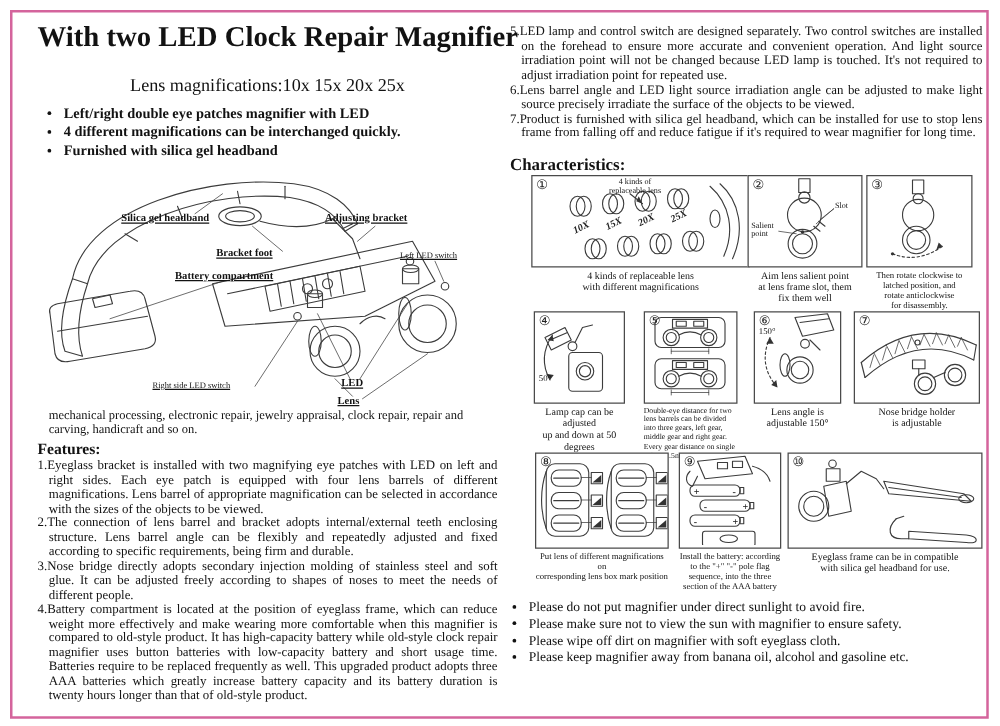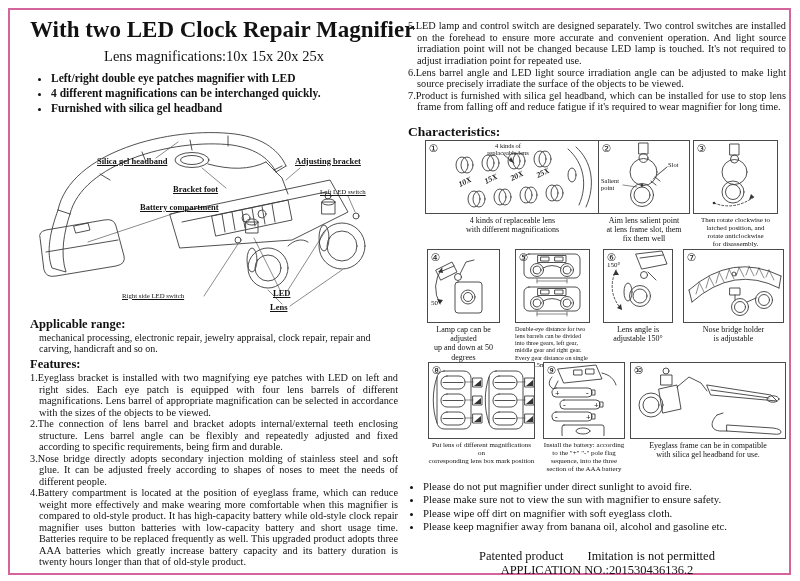--- a/index.html
+++ b/index.html
@@ -4,21 +4,21 @@
 <style>
   html,body{margin:0;padding:0;background:#fff;}
   .page{position:relative;width:800px;height:581px;background:#fff;overflow:hidden;
         font-family:"Liberation Serif",serif;color:#121212;}
   .frame{position:absolute;left:8px;top:8px;right:9px;bottom:6px;border:2px solid #d4649c;}
 
   
   .col-left{position:absolute;left:30px;top:16px;width:368px;}
   .model{font-weight:bold;font-size:13px;line-height:1.15;}
   .title{font-weight:bold;font-size:23px;line-height:1.15;margin-top:1px;white-space:nowrap;}
-  .subtitle{font-size:14.5px;text-align:center;margin-top:5px;}
+  .subtitle{font-size:14.5px;text-align:center;margin-top:18px;}
   .bullets{margin:6px 0 0 0;padding-left:21px;font-weight:bold;font-size:11.5px;line-height:1.28;}
   .bullets li{list-style:disc;}
   .diagram{position:relative;height:196px;margin-top:2px;}
   .dlabel{position:absolute;font-size:8.5px;font-weight:bold;text-decoration:underline;
           text-underline-offset:1px;white-space:nowrap;}
   .dlabel.small{font-size:6.8px;font-weight:normal;}
   .h{font-weight:bold;font-size:12.5px;line-height:1.2;margin-top:3px;}
   .body-text{font-size:10px;line-height:1.12;padding-left:9px;}
   .item{font-size:10.3px;line-height:1.12;padding-left:9px;text-indent:-9px;text-align:justify;}
 
@@ -128,30 +128,29 @@
         <line class="leader" x1="196" y1="70" x2="172" y2="50"></line>
         <line class="leader" x1="318" y1="78" x2="325" y2="94"></line>
         <line class="leader" x1="148" y1="94" x2="58" y2="124"></line>
         <line class="leader" x1="174" y1="178" x2="208" y2="126"></line>
         <line class="leader" x1="250" y1="172" x2="224" y2="120"></line>
         <line class="leader" x1="258" y1="172" x2="296" y2="112"></line>
         <line class="leader" x1="252" y1="186" x2="238" y2="172"></line>
         <line class="leader" x1="260" y1="188" x2="312" y2="152"></line>
       </svg>
       <span class="dlabel" style="left:67px;top:38px;">Silica gel headband</span>
-      <span class="dlabel" style="left:265px;top:38px;text-decoration:underline;">Adjusting bracket</span>
+      <span class="dlabel" style="left:230px;top:38px;text-decoration:underline;">Adjusting bracket</span>
       <span class="dlabel" style="left:143px;top:66px;">Bracket foot</span>
       <span class="dlabel small" style="left:290px;top:70px;">Left LED switch</span>
       <span class="dlabel" style="left:110px;top:84px;">Battery compartment</span>
       <span class="dlabel small" style="left:92px;top:174px;">Right side LED switch</span>
       <span class="dlabel" style="left:243px;top:170px;">LED</span>
       <span class="dlabel" style="left:240px;top:184px;">Lens</span>
     </div>
 
-    <div class="h">Applicable range:</div>
     <div class="body-text">mechanical processing, electronic repair, jewelry appraisal, clock repair, repair and carving, handicraft and so on.</div>
     <div class="h">Features:</div>
     <div class="item">1.Eyeglass bracket is installed with two magnifying eye patches with LED on left and right sides. Each eye patch is equipped with four lens barrels of different magnifications. Lens barrel of appropriate magnification can be selected in accordance with the sizes of the objects to be viewed.</div>
     <div class="item">2.The connection of lens barrel and bracket adopts internal/external teeth enclosing structure. Lens barrel angle can be flexibly and repeatedly adjusted and fixed according to specific requirements, being firm and durable.</div>
     <div class="item">3.Nose bridge directly adopts secondary injection molding of stainless steel and soft glue. It can be adjusted freely according to shapes of noses to meet the needs of different people.</div>
     <div class="item">4.Battery compartment is located at the position of eyeglass frame, which can reduce weight more effectively and make wearing more comfortable when this magnifier is compared to old-style product. It has high-capacity battery while old-style clock repair magnifier uses button batteries with low-capacity battery and short usage time. Batteries require to be replaced frequently as well. This upgraded product adopts three AAA batteries which greatly increase battery capacity and its battery duration is twenty hours longer than that of old-style product.</div>
   </div>
 
   <div class="col-right">
     <div class="fr-items">
@@ -464,20 +463,14 @@
 
     <div class="prec">
       <ul>
         <li>Please do not put magnifier under direct sunlight to avoid fire.</li>
         <li>Please make sure not to view the sun with magnifier to ensure safety.</li>
         <li>Please wipe off dirt on magnifier with soft eyeglass cloth.</li>
         <li>Please keep magnifier away from banana oil, alcohol and gasoline etc.</li>
       </ul>
     </div>
 
-    <div class="pfooter">
-      <div>
-        <span>Patented product</span><span class="gap"></span><span>Imitation is not permitted</span>
-      </div>
-      <div>APPLICATION NO.:201530436136.2</div>
-    </div>
   </div>
 </div>
 
 </body></html>

